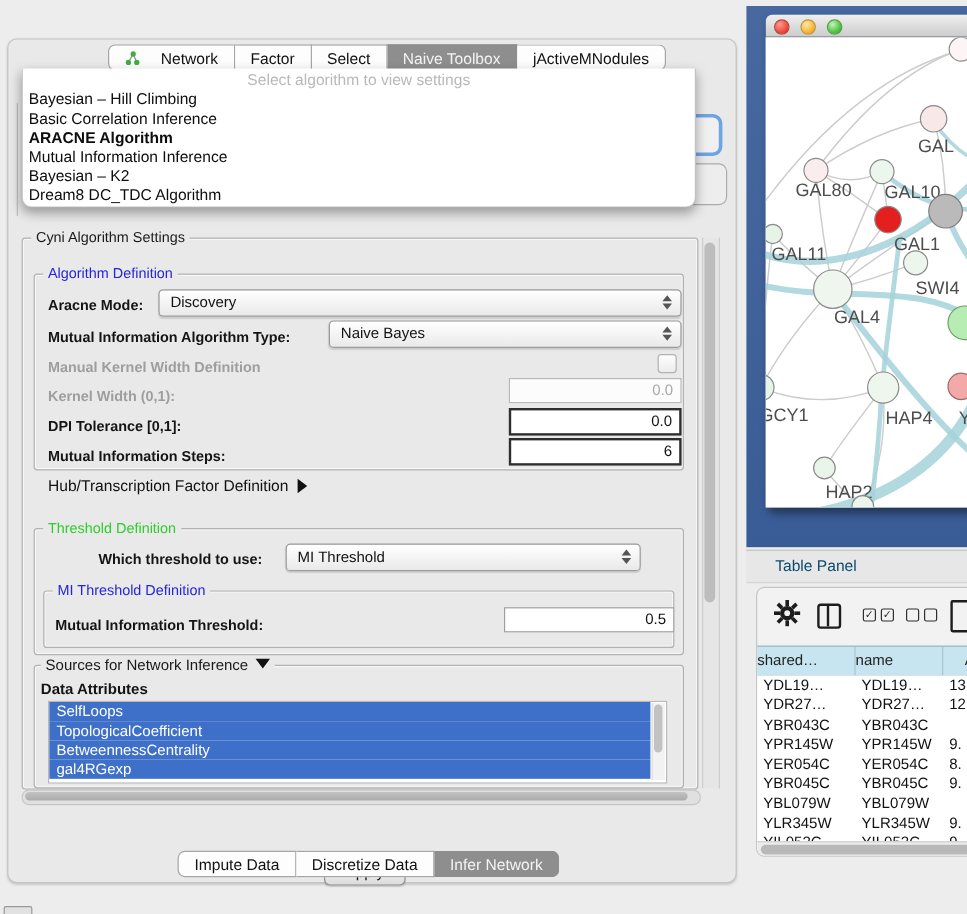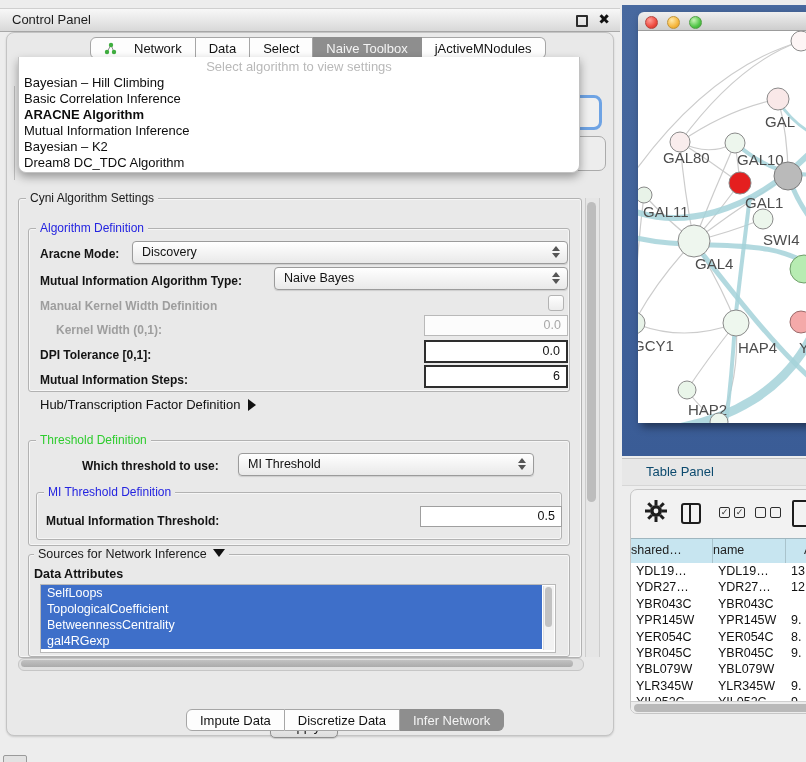--- a/index.html
+++ b/index.html
@@ -19,21 +19,21 @@
     border:1px solid #c4c4c4;border-radius:8px;box-shadow:0 1px 2px rgba(0,0,0,.15);}
 
   
   .tabrow{display:flex;height:22px;}
   .tab{background:#fdfdfd;border:1px solid #a6a6a6;border-left:none;padding:0 13px;
        line-height:21px;font-size:13px;color:#111;white-space:nowrap;display:flex;align-items:center;gap:17px;}
   .tab:first-child{border-left:1px solid #a6a6a6;border-radius:6px 0 0 6px;}
   .tab:last-child{border-radius:0 6px 6px 0;}
   .tab.sel{background:#8e8e8e;border-color:#8e8e8e;color:#f4f4f4;}
   .tabs-top{left:90px;top:37px;}
-  .tabs-bottom{left:148px;top:709px;margin-left:38px;}
+  .tabs-bottom{left:148px;top:709px;}
 
   
   .popup{left:18px;top:57px;width:560px;height:115px;background:#fff;
      border:1px solid #c2c2c2;border-top:none;border-radius:0 0 8px 8px;
      box-shadow:0 4px 10px rgba(0,0,0,.35);z-index:30;}
   .popup-placeholder{text-align:center;color:#b9b9b9;font-size:13px;line-height:17px;padding-top:1px;}
   .popup-item{font-size:13px;line-height:16px;padding-left:5px;color:#0d0d0d;}
   .popup-item.bold{font-weight:bold;}
 
   
@@ -113,45 +113,40 @@
   .tp-hscroll{position:absolute;left:0;top:211px;width:100%;height:12px;background:#ececec;border-top:1px solid #cfcfcf;}
   .tp-hthumb{position:absolute;left:3px;top:2px;width:200px;height:8px;background:#b9b9b9;border-radius:4px;}
 
   svg text{font-family:"Liberation Sans","DejaVu Sans",sans-serif;}
 </style>
 </head>
 <body>
 
 <div id="stage">
 
-  <div class="abs cp-titlebar">
-    <span class="cp-title">Control Panel</span>
-    <span class="float-glyph"></span>
-    <span class="close-glyph">✖</span>
-  </div>
 
   <div class="abs cp-outer"></div>
 
   <div class="abs remnant-line"></div>
   <div class="abs remnant-combo"></div>
   <div class="abs remnant-box"></div>
 
   <div class="abs tabs-top tabrow">
     <div class="tab">
       <svg width="13" height="13" viewBox="0 0 13 13">
         <line x1="3" y1="10" x2="7" y2="3" stroke="#8a8a8a" stroke-width="1"></line>
         <line x1="7" y1="3" x2="10" y2="10" stroke="#8a8a8a" stroke-width="1"></line>
         <circle cx="3" cy="10" r="2.2" fill="#3fae3f"></circle>
           <circle cx="7" cy="3" r="2.2" fill="#3fae3f"></circle>
           <circle cx="10" cy="10" r="2.2" fill="#3fae3f"></circle>
       </svg>
       <span>Network</span>
     </div>
     <div class="tab">
-        <span>Data</span>
+        <span>Factor</span>
       </div>
     <div class="tab">
         <span>Select</span>
       </div>
     <div class="tab sel">
         <span>Naive Toolbox</span>
       </div>
     <div class="tab">
         <span>jActiveMNodules</span>
       </div>
@@ -187,21 +182,21 @@
     <span>Naive Bayes</span>
     <span class="stepper">
         <span class="tri-up"></span>
         <span class="tri-dn"></span>
       </span>
   </div>
 
   <div class="lbl dis" style="left:40px;top:299px;">Manual Kernel Width Definition</div>
   <div class="checkbox" style="left:548px;top:295px;"></div>
 
-  <div class="lbl dis" style="left:56px;top:323px;text-align:center;">Kernel Width (0,1):</div>
+  <div class="lbl dis" style="left:40px;top:323px;text-align:center;">Kernel Width (0,1):</div>
   <div class="tfield dis" style="left:424px;top:315px;width:136px;">0.0</div>
 
   <div class="lbl" style="left:40px;top:348px;">DPI Tolerance [0,1]:</div>
   <div class="tfield hard" style="left:424px;top:340px;width:134px;">0.0</div>
 
   <div class="lbl" style="left:40px;top:373px;">Mutual Information Steps:</div>
   <div class="tfield hard" style="left:424px;top:365px;width:134px;">6</div>
 
   <div class="abs" style="left:40px;top:397px;font-size:13px;color:#111;">
     <span>Hub/Transcription Factor Definition</span><span class="arrow-right"></span>

